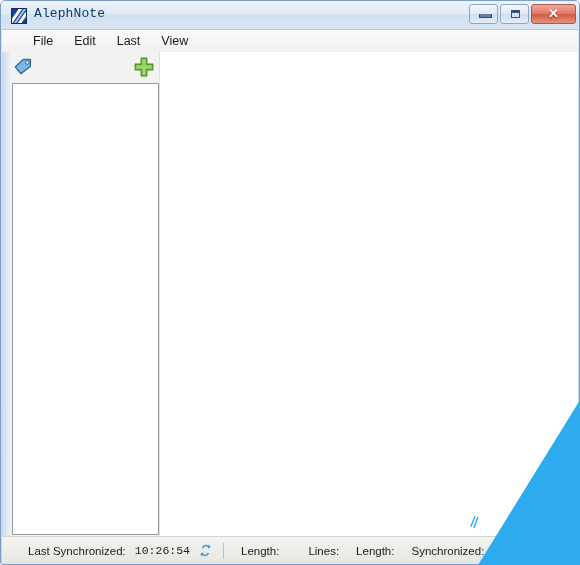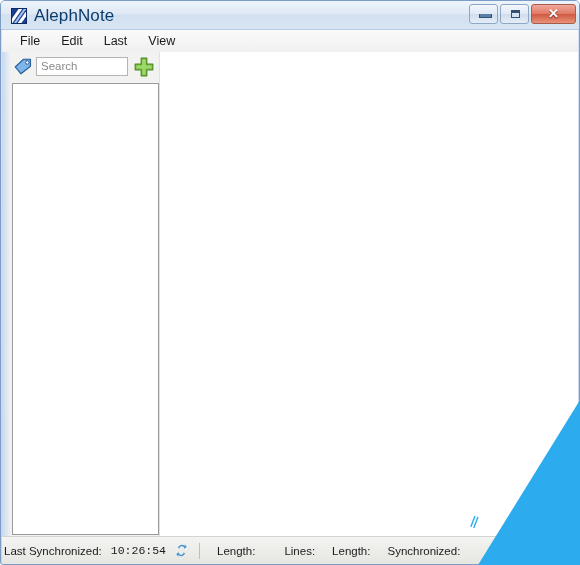--- a/index.html
+++ b/index.html
@@ -54,24 +54,25 @@
     transform: rotate(35deg);
     transform-origin: center;
   }
   .app-icon .s1 { left: 2px; top: -6px; }
   .app-icon .s2 { left: 7px; top: -6px; background:#9fc3ee; width:2px; }
   .app-icon .s3 { left: 11px; top: -6px; }
 
   .title-text {
     position: absolute;
     left: 33px; top: 5px;
-    font-size: 17px;
+    font-size: 13px;
     color: #0b3c6e;
     letter-spacing: .1px;
     white-space: nowrap;
+    font-family: Liberation Mono, monospace;
   }
 
   
   .winbtns {
     position: absolute;
     right: 3px; top: 3px;
     display: flex;
     gap: 2px;
   }
   .wbtn {
@@ -120,21 +121,21 @@
   
   .menubar {
     position: absolute;
     left: 1px; top: 29px;
     width: 576px;
     height: 22px;
     background: #f3f3f3;
     background: linear-gradient(to bottom,#fafafa 0%, #f0f0f0 100%);
     display: flex;
     align-items: center;
-    padding-left: 9px;
+    padding-left: 22px;
     box-sizing: border-box;
   }
   .menu-item {
     font-size: 12.5px;
     color: #1a1a1a;
     padding: 2px 9px 3px 9px;
     margin-right: 3px;
     white-space: nowrap;
     cursor: default;
   }
@@ -239,21 +240,21 @@
     background: linear-gradient(to bottom,#f4f4f2 0%, #ededea 45%, #e6e6e3 100%);
     border-top: 1px solid #d3d3cf;
     box-sizing: border-box;
     display: flex;
     align-items: center;
     font-size: 11.5px;
     color: #1c1c1c;
     white-space: nowrap;
     overflow: hidden;
   }
-  .sb-label { margin-left: 2px; }
+  .sb-label { margin-left: 26px; }
   .sb-value { margin-left: 9px; font-family: Liberation Mono, monospace; }
   .sync-icon { margin-left: 8px; width: 15px; height: 15px; }
   .sb-sep {
     width: 1px; height: 16px;
     background: #bfbfbb;
     margin-left: 10px;
   }
   .sb-gap { margin-left: 17px; }
   .sb-gap2 { margin-left: 29px; }
 
@@ -331,23 +332,20 @@
       <div class="left-strip"></div>
 
       <div class="search-row">
 
         <svg class="tag-icon" viewBox="0 0 19 17">
           <path d="M10.5 1.2 L17.5 1.2 L17.5 8.2 L8.0 15.8 L2.2 9.0 Z" fill="#4f95d8" stroke="#2b5f99" stroke-width="1.1" stroke-linejoin="round"></path>
           <path d="M10.8 2.2 L16.6 2.2 L16.6 7.9 L8.1 14.6 L3.4 9.0 Z" fill="#8fc2ee" opacity=".75"></path>
           <circle cx="14.3" cy="4.5" r="1.7" fill="#ffffff" stroke="#2b5f99" stroke-width="1"></circle>
         </svg>
 
-        <div class="search-box">
-          <span class="placeholder">Search</span>
-        </div>
 
         <svg class="plus-btn" viewBox="0 0 22 22">
           <path d="M8.2 2.2 H13.8 V8.2 H19.8 V13.8 H13.8 V19.8 H8.2 V13.8 H2.2 V8.2 H8.2 Z" fill="#7ac143" stroke="#4e8b20" stroke-width="1.2" stroke-linejoin="round"></path>
           <path d="M9.4 3.5 H12.6 V9.4 H18.5 V12.6 H12.6 V18.5 H9.4 V12.6 H3.5 V9.4 H9.4 Z" fill="#a8dd77" opacity=".8"></path>
         </svg>
       </div>
 
       <div class="note-list"></div>
     </div>
 

